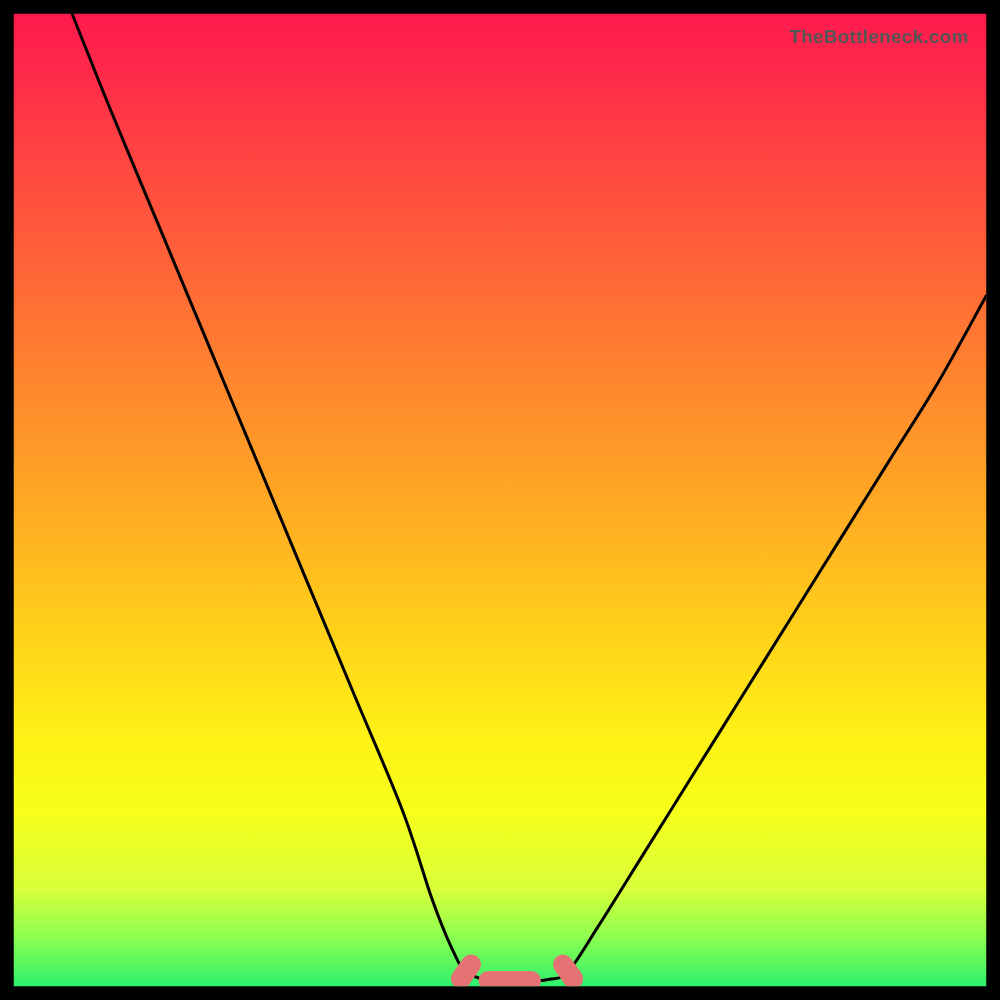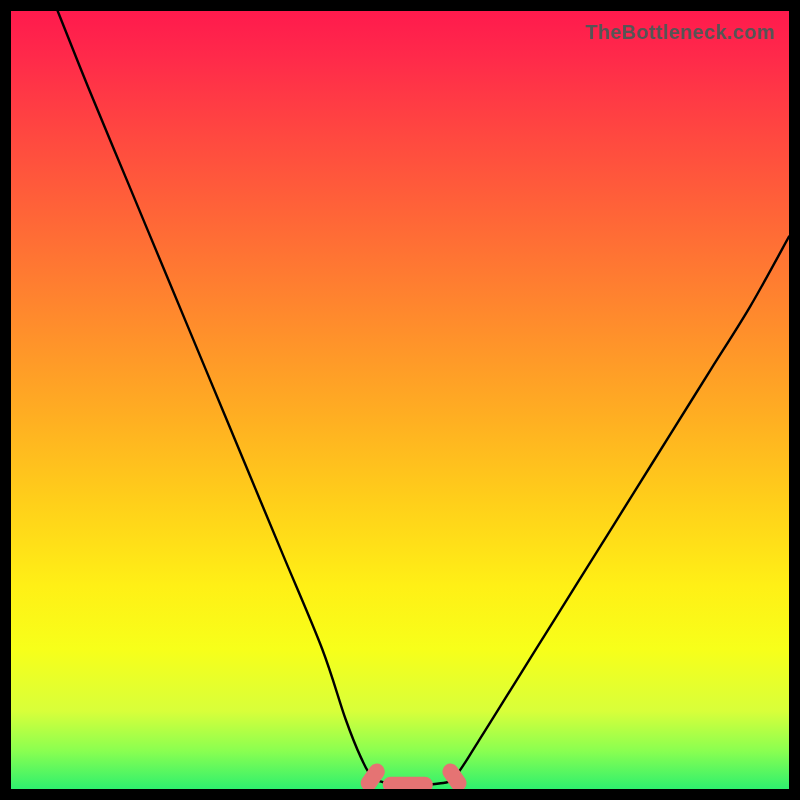--- a/index.html
+++ b/index.html
@@ -39,21 +39,21 @@
       #d8ff3a 90%,
       #8cff50 95%,
       #2ef06e 100%
     );
   }
   .watermark {
     position: absolute;
     top: 10px;
     right: 14px;
     color: #555;
-    font-size: 20px;
+    font-size: 15px;
     font-weight: 600;
     letter-spacing: 0.3px;
     user-select: none;
   }
   svg.curves {
     position: absolute;
     top: 0; left: 0;
     width: 778px;
     height: 778px;
   }

